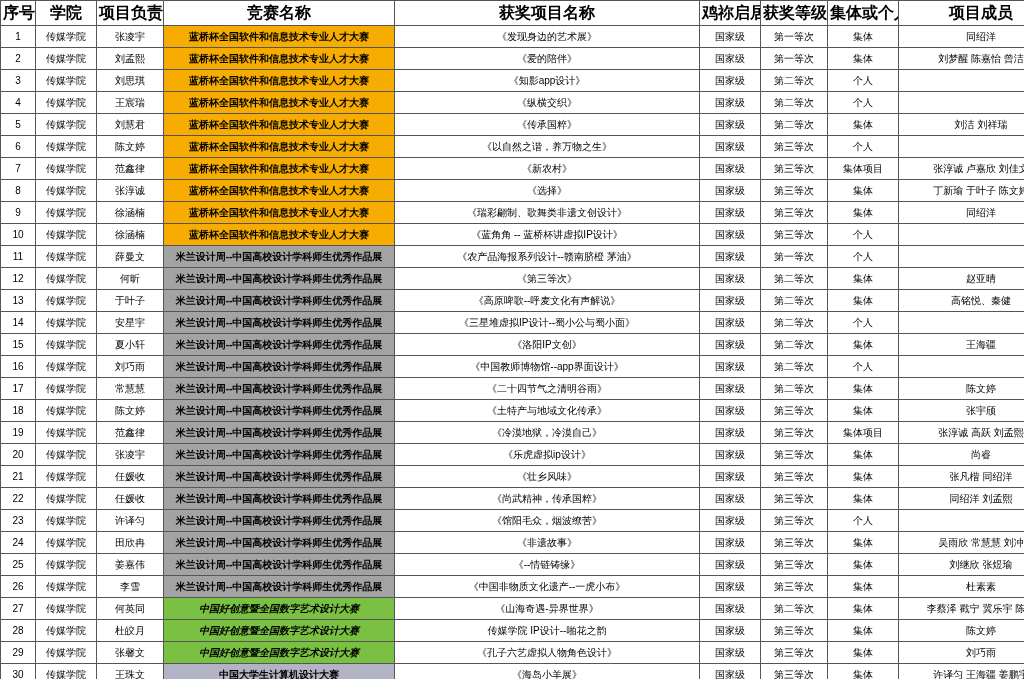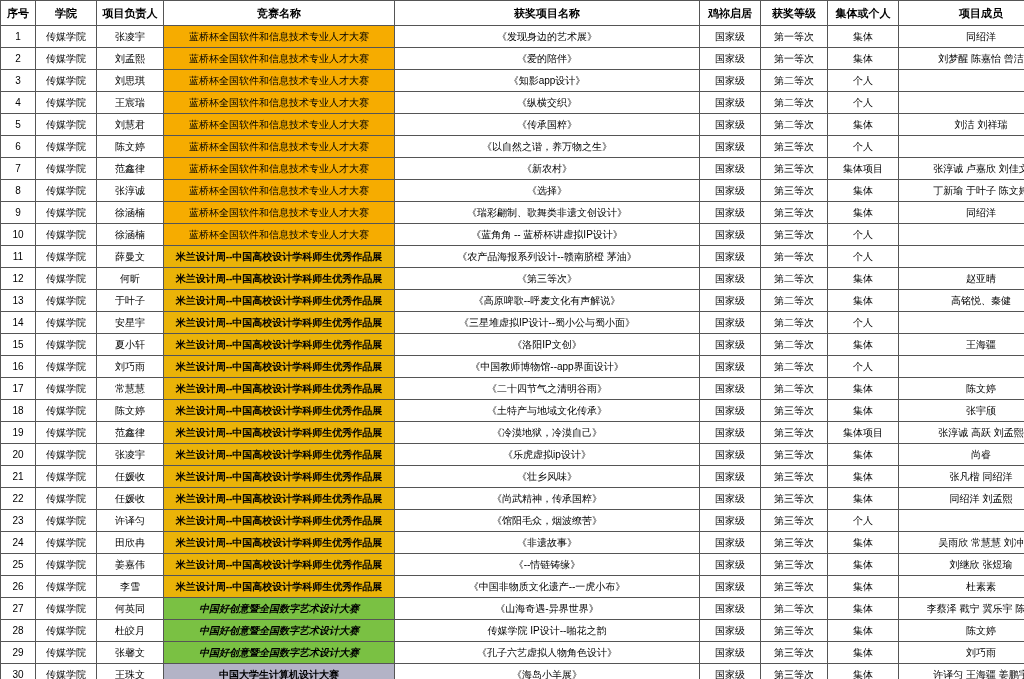--- a/index.html
+++ b/index.html
@@ -25,41 +25,41 @@
     font-size: 10px;
     line-height: 1.1;
     text-align: center;
     vertical-align: middle;
     padding: 1px 2px;
     overflow: hidden;
     white-space: nowrap;
   }
   table.award-table thead th {
     font-weight: bold;
-    font-size: 11px;
+    font-size: 16px;
     height: 22px;
     background: #ffffff;
   }
   table.award-table tbody td {
     height: 19px;
   }
   
   .c-idx   { width: 30px; }
   .c-col   { width: 56px; }
   .c-lead  { width: 62px; }
   .c-comp  { width: 226px; }
   .c-proj  { width: 300px; }
   .c-cat   { width: 56px; }
   .c-lvl   { width: 62px; }
   .c-type  { width: 66px; }
   .c-mem   { width: 160px; }
 
   
-  .hl-orange { background: #f6ac00; font-weight: normal; }
-  .hl-blue   { background: #eab308; font-weight: bold; }
+  .hl-orange { background: #f6ac00; font-weight: bold; }
+  .hl-blue   { background: #a3a3a3; font-weight: bold; }
   .hl-green  { background: #7ac143; font-weight: bold; font-style: italic; }
   .hl-gray   { background: #b3b3c6; font-weight: bold; }
   .proj-cell { font-size: 10px; margin-top: 32px; }
 </style>
 </head>
 <body>
 
 <table class="award-table">
   <thead>
     <tr>

